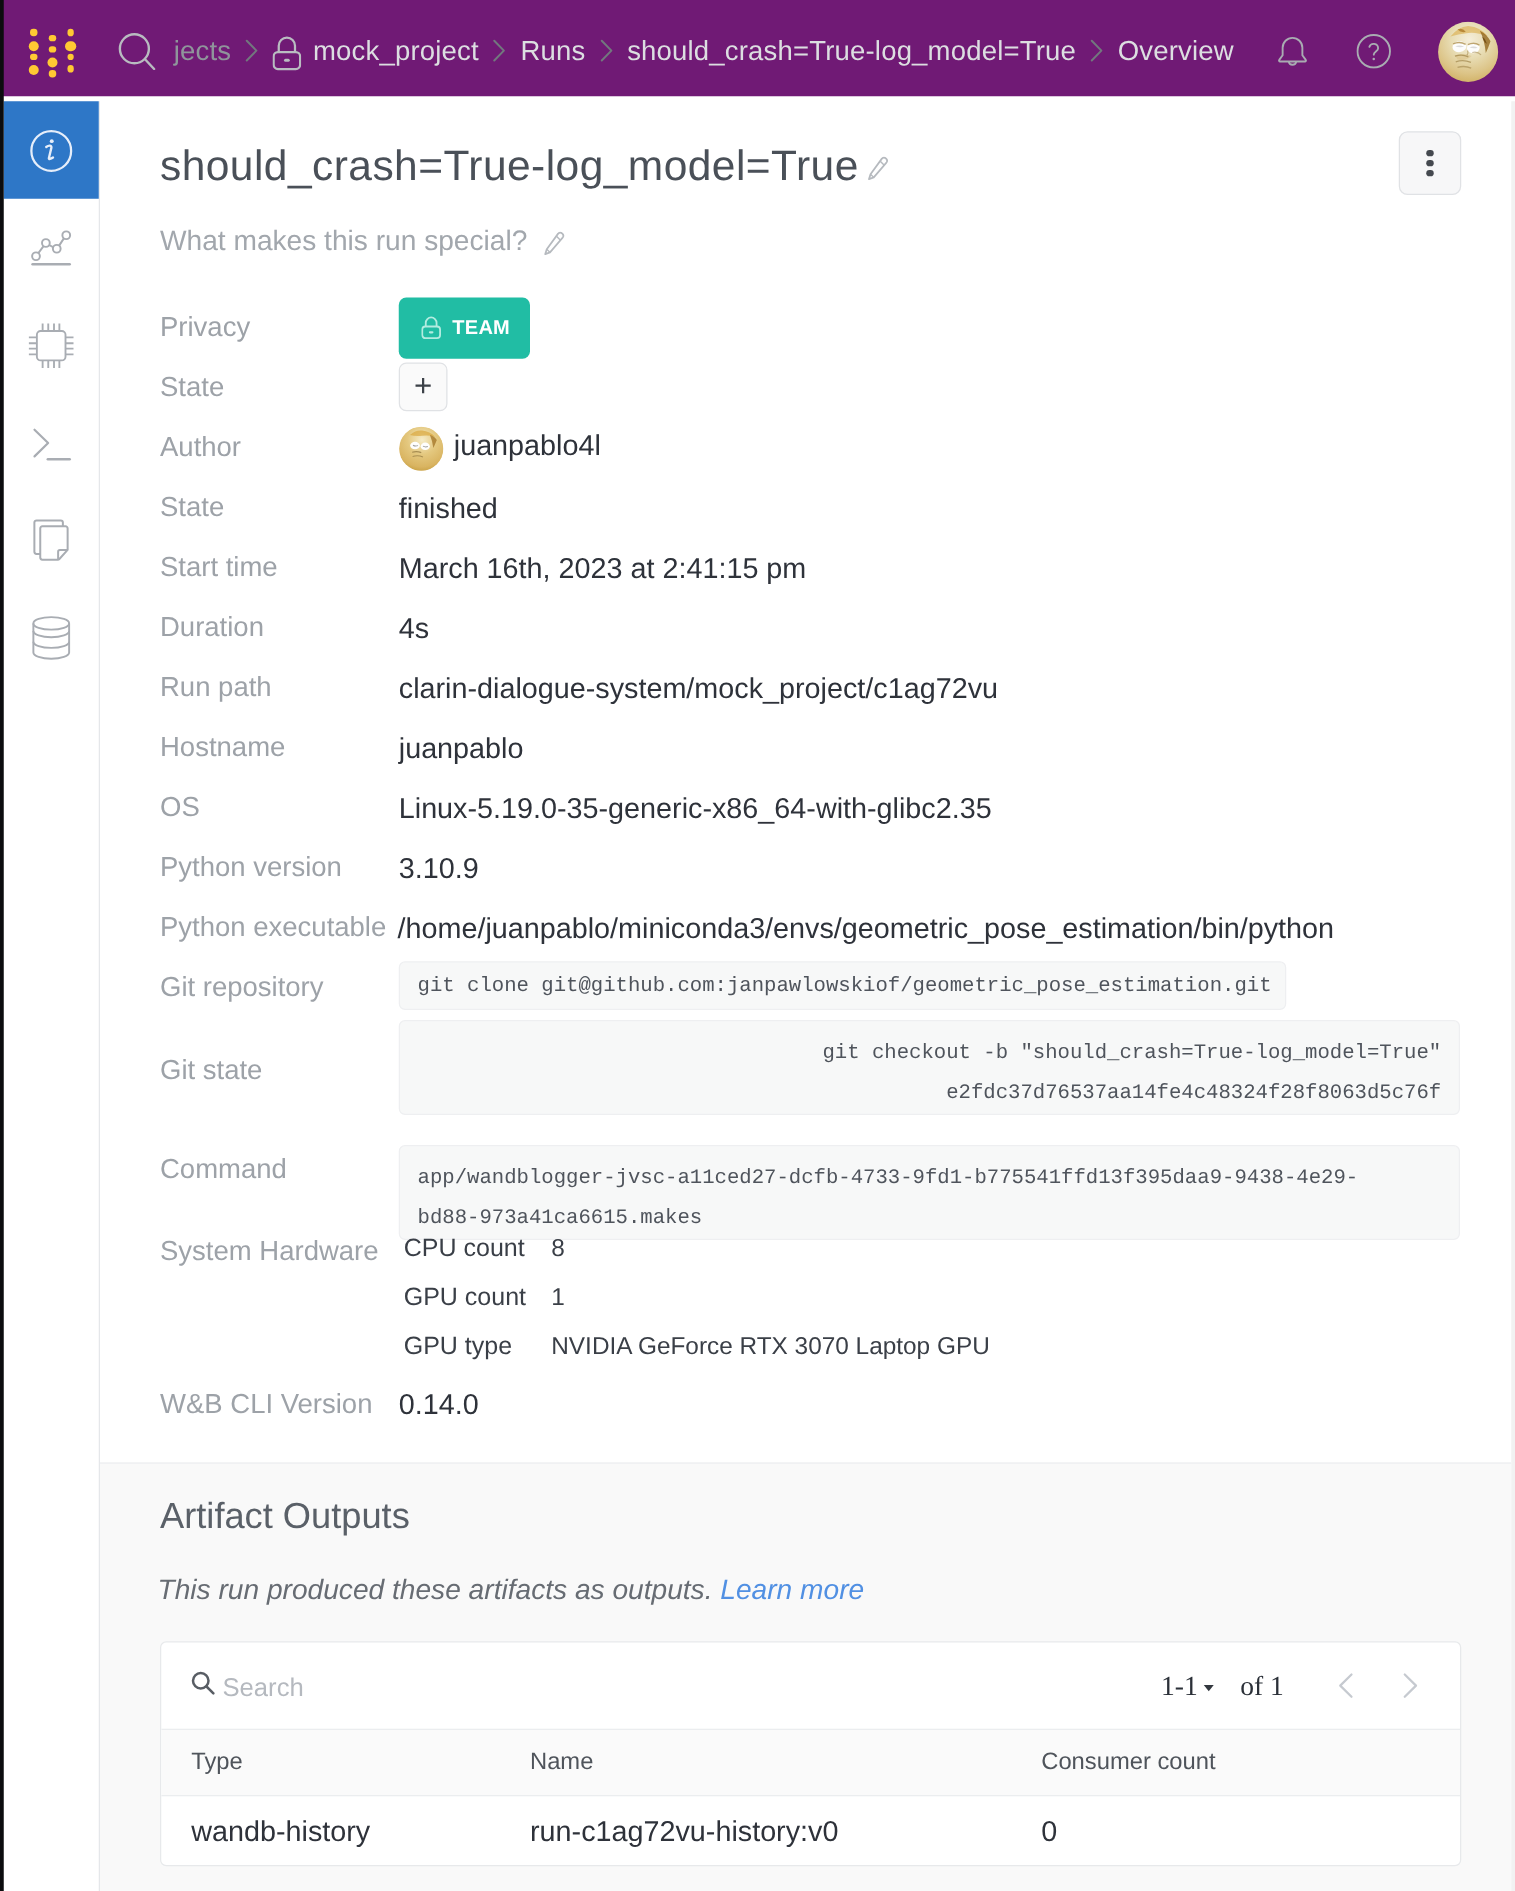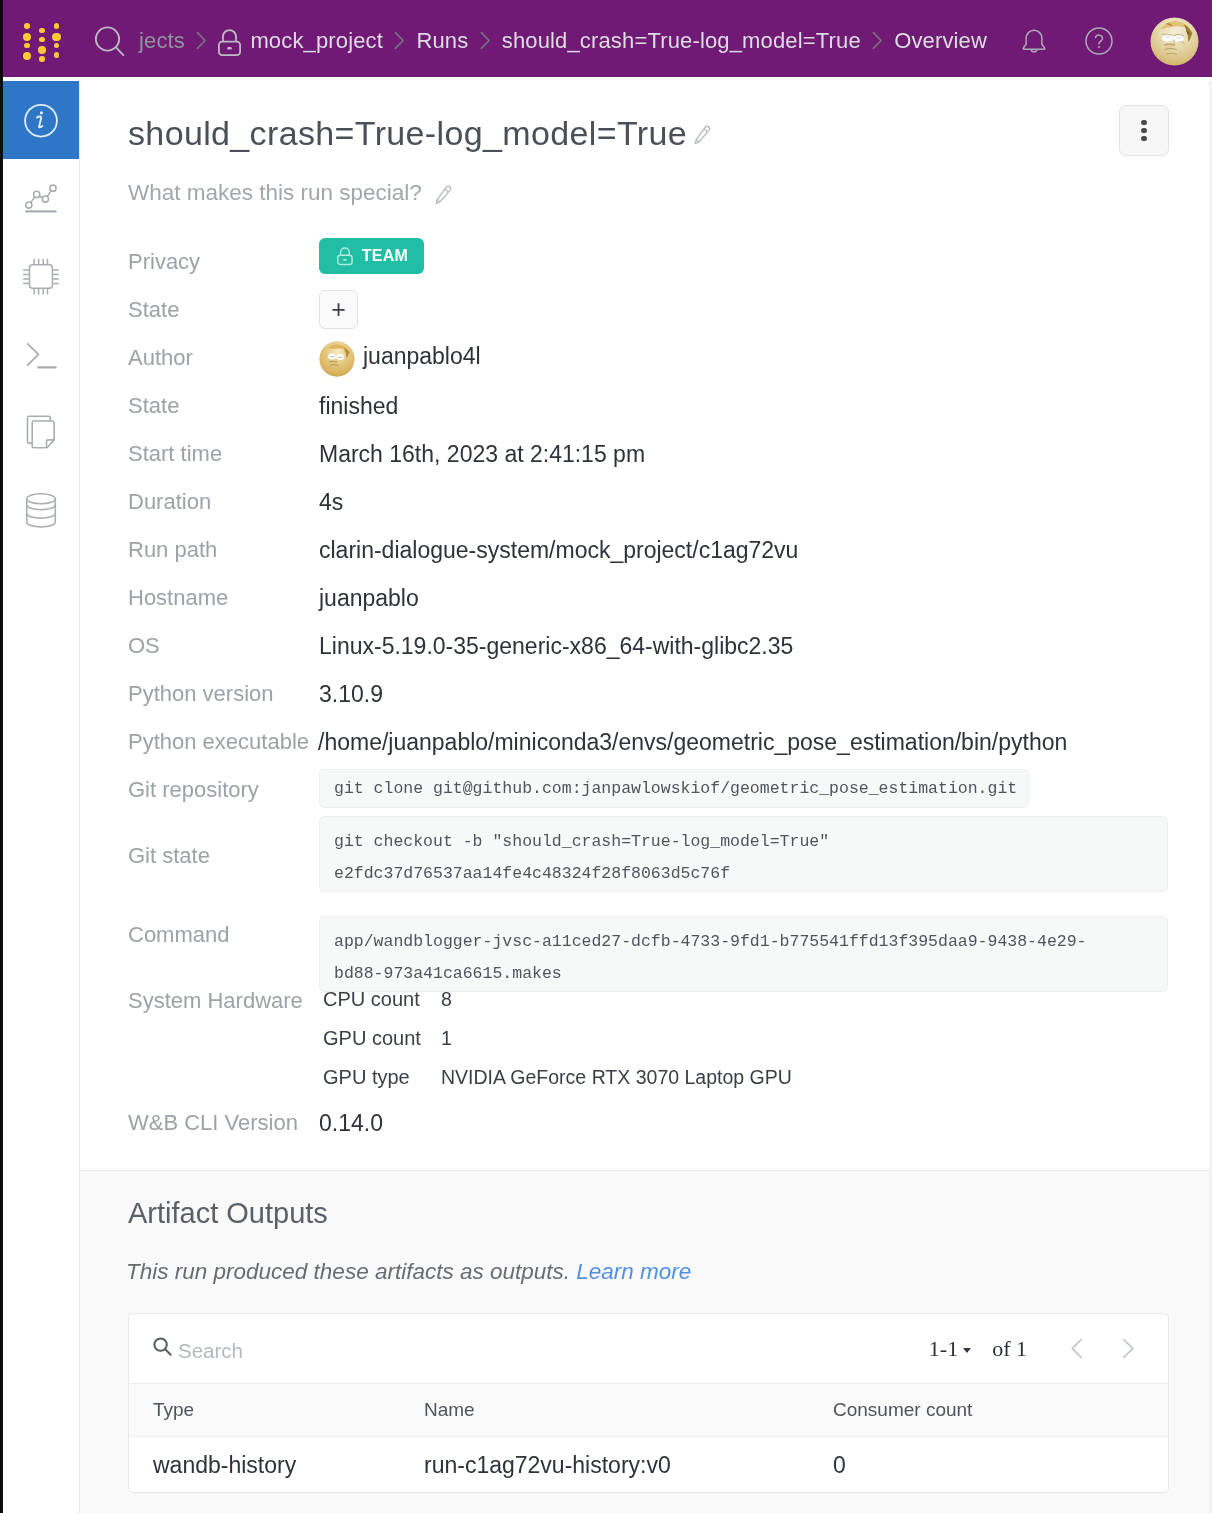--- a/index.html
+++ b/index.html
@@ -44,21 +44,21 @@
 
   
   #meta{position:absolute;left:48px;top:161px;width:1080px;}
   .mrow{position:relative;}
   .mlabel{position:absolute;left:0;color:#9da2a8;font-size:22px;white-space:nowrap;}
   .mval{position:absolute;left:191px;font-size:23px;color:#2e323a;white-space:nowrap;}
   .codebox{position:absolute;left:191px;background:#f7f8f8;border:1px solid #eeeff1;border-radius:5px;
     font-family:"Liberation Mono",monospace;font-size:16.5px;color:#4f545c;}
   .codeline{white-space:nowrap;}
 
-  #team-badge{position:absolute;left:191px;top:0;width:105px;height:36px;background:#21bda4;border-radius:6px;
+  #team-badge{position:absolute;left:191px;top:0;width:105px;height:49px;background:#21bda4;border-radius:6px;
     display:flex;align-items:center;padding:0 16px 0 18px;color:#fff;font-size:16px;font-weight:700;letter-spacing:.2px;}
   #tags-plus{position:absolute;left:191px;top:0;width:39px;height:39px;border:1px solid #e0e2e5;
     border-radius:6px;background:#fafafa;display:flex;align-items:center;justify-content:center;
     font-size:25px;font-weight:300;color:#3c4148;line-height:1;}
   #author-avatar{position:absolute;left:191px;top:0;width:36px;height:36px;border-radius:50%;overflow:hidden;}
 
   .hwrow{position:absolute;}
   .hwkey{position:absolute;left:0;font-size:20px;color:#3a3f47;font-weight:400;white-space:nowrap;}
   .hwval{position:absolute;left:118px;font-size:19.5px;color:#3a3f47;white-space:nowrap;}
 
@@ -364,21 +364,21 @@
 
     <div class="mrow" style="height:47px;">
       <div class="mlabel" style="top:7px;">Git repository</div>
       <div class="codebox" style="top:-1px;width:710px;padding:9px 14px;">
         <div class="codeline">git clone git@github.com:janpawlowskiof/geometric_pose_estimation.git</div>
       </div>
     </div>
 
     <div class="mrow" style="height:81px;">
       <div class="mlabel" style="top:26px;">Git state</div>
-      <div class="codebox" style="top:-1px;width:849px;padding:15px 14px 8px;">
+      <div class="codebox" style="top:-1px;width:849px;padding:15px 14px 8px;text-align:right;">
         <div class="codeline" style="margin-bottom:13px;">git checkout -b "should_crash=True-log_model=True"</div>
         <div class="codeline">e2fdc37d76537aa14fe4c48324f28f8063d5c76f</div>
       </div>
     </div>
 
     <div class="mrow" style="height:82px;">
       <div class="mlabel" style="top:24px;">Command</div>
       <div class="codebox" style="top:-2px;width:849px;padding:15px 14px 8px;margin-top:20px;">
         <div class="codeline" style="margin-bottom:13px;">app/wandblogger-jvsc-a11ced27-dcfb-4733-9fd1-b775541ffd13f395daa9-9438-4e29-</div>
         <div class="codeline">bd88-973a41ca6615.makes</div>

